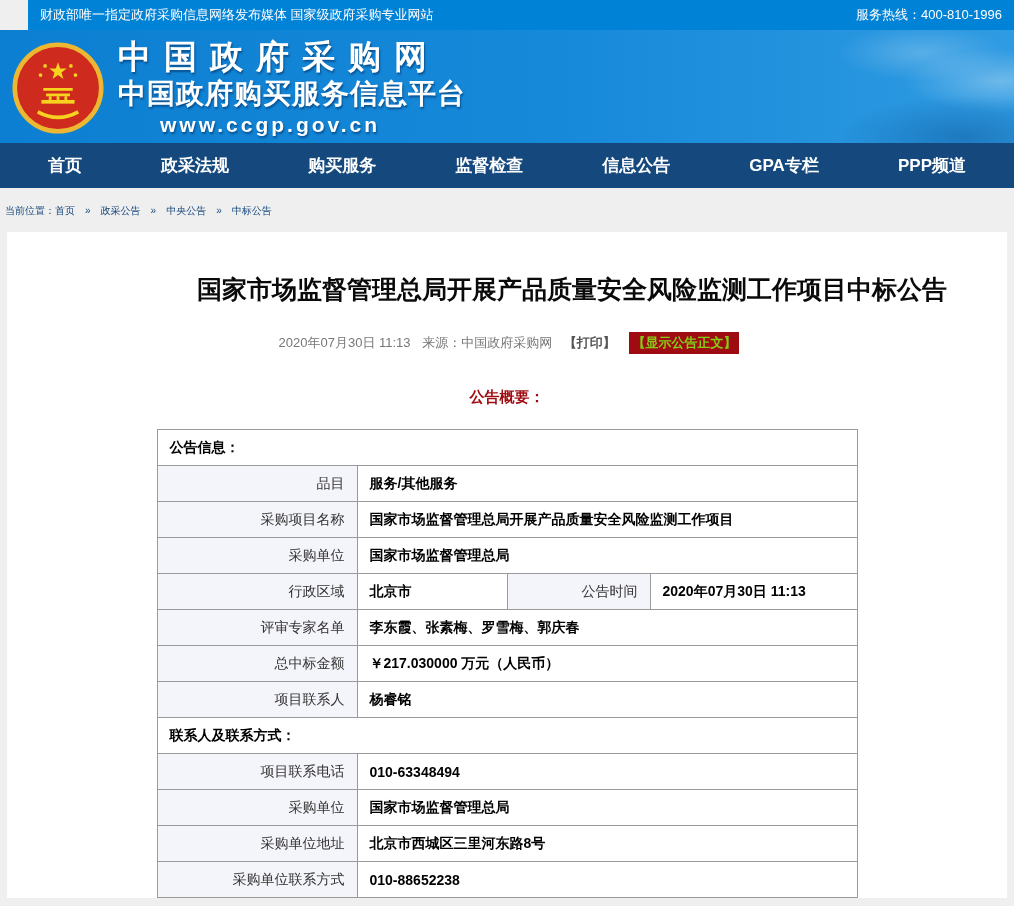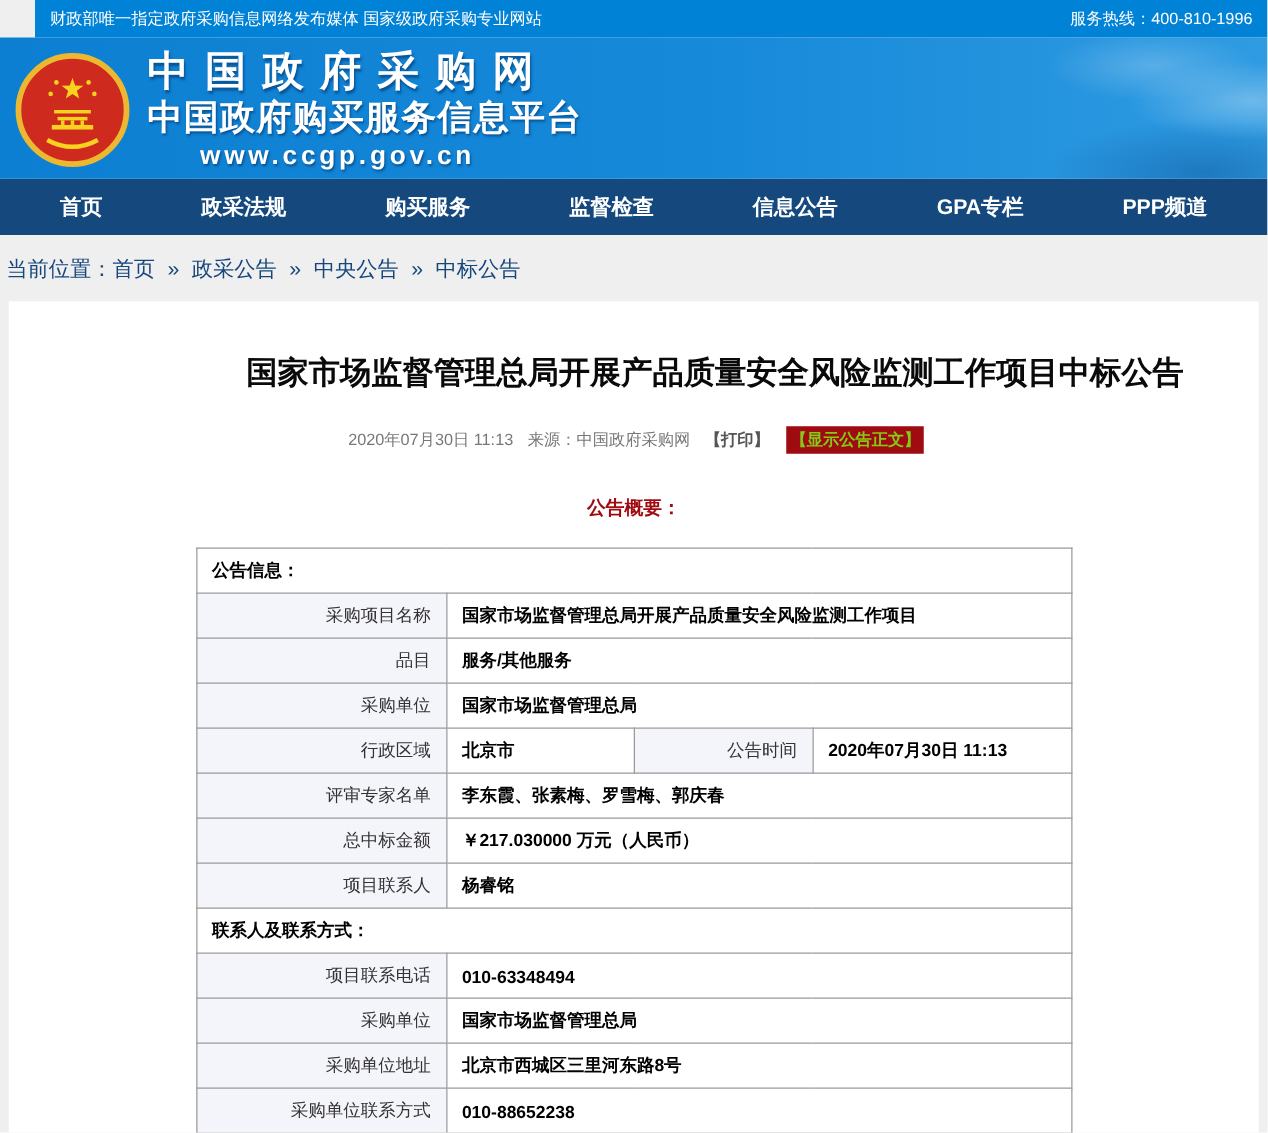--- a/index.html
+++ b/index.html
@@ -25,21 +25,21 @@
   .brand-line1 { font-size:33px; font-weight:bold; letter-spacing:13px; line-height:38px; white-space:nowrap; }
   .brand-line2 { font-size:28px; font-weight:bold; letter-spacing:1px; line-height:36px; white-space:nowrap; }
   .brand-url   { font-size:21px; font-weight:bold; letter-spacing:3px; line-height:26px; margin-left:42px; }
 
   
   .nav { height:45px; background:#15497e; display:flex; align-items:center;
          justify-content:space-between; padding:0 48px; }
   .nav-item { color:#fff; font-size:17px; font-weight:bold; text-decoration:none; cursor:pointer; }
 
   
-  .crumbs { padding:16px 0 14px 5px; font-size:17px; color:#16477c; }
+  .crumbs { padding:16px 0 14px 5px; font-size:10px; color:#16477c; }
   .bc-label { color:#16477c; }
   .bc-link { color:#16477c; text-decoration:none; cursor:pointer; }
   .bc-sep { margin:0 10px; color:#16477c; }
 
   
   .panel { background:#fff; margin:0 7px; min-height:660px; padding-top:40px; }
   .art-title { text-align:right; font-size:25px; font-weight:bold; color:#0a0a0a;
                line-height:34px; padding:0 60px;margin-left:40px; }
   .meta { margin-top:26px; text-align:center; font-size:13px; color:#777; }
   .meta .piece { margin:0 4px; }
@@ -120,26 +120,26 @@
         <col style="width:200px">
         <col style="width:150px">
         <col style="width:143px">
         <col style="width:207px">
       </colgroup>
     <tbody>
         <tr>
           <td colspan="4" class="cell section">公告信息：</td>
         </tr>
         <tr>
+          <td colspan="1" class="cell label">品目</td>
+          <td colspan="3" class="cell value">服务/其他服务</td>
+        </tr>
+        <tr>
           <td colspan="1" class="cell label">采购项目名称</td>
           <td colspan="3" class="cell value">国家市场监督管理总局开展产品质量安全风险监测工作项目</td>
-        </tr>
-        <tr>
-          <td colspan="1" class="cell label">品目</td>
-          <td colspan="3" class="cell value">服务/其他服务</td>
         </tr>
         <tr>
           <td colspan="1" class="cell label">采购单位</td>
           <td colspan="3" class="cell value">国家市场监督管理总局</td>
         </tr>
         <tr>
           <td colspan="1" class="cell label">行政区域</td>
           <td colspan="1" class="cell value">北京市</td>
           <td colspan="1" class="cell label">公告时间</td>
           <td colspan="1" class="cell value">2020年07月30日 11:13</td>

